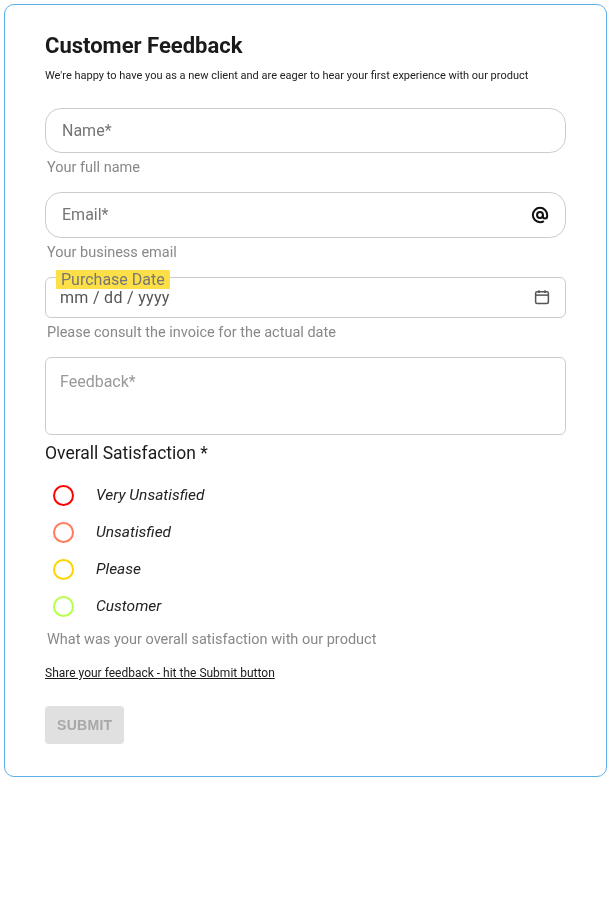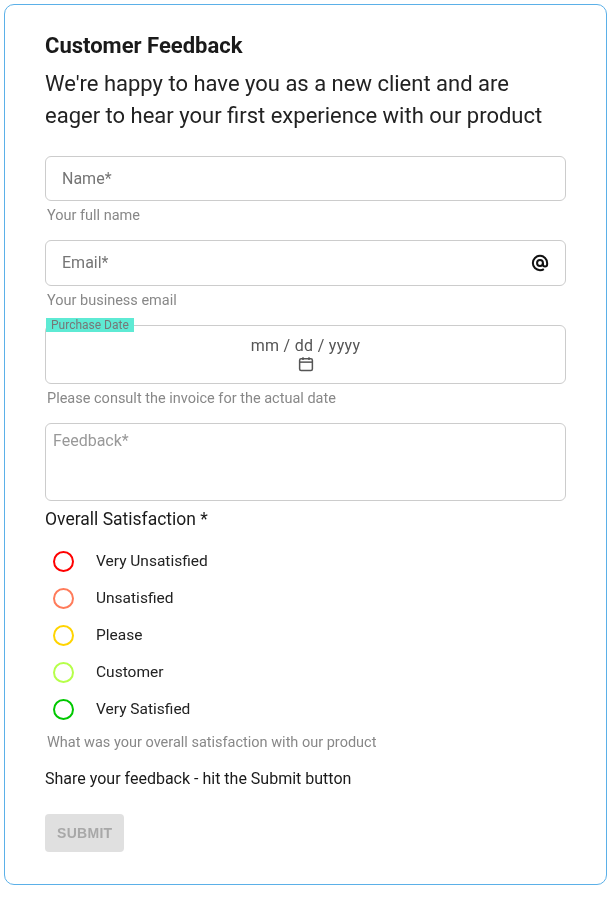--- a/index.html
+++ b/index.html
@@ -18,32 +18,32 @@
       border-radius: 10px;
       padding: 28px 40px 32px 40px;
     }
     .title {
       font-size: 22px;
       font-weight: 700;
       color: #1a1a1a;
       margin: 0 0 10px 0;
     }
     .subtitle {
-      font-size: 22px;
+      font-size: 11px;
       color: #222;
       line-height: 1.45;
       margin: 0 0 24px 0;
     }
     .field {
       margin-bottom: 8px;
     }
     .input-wrap {
       position: relative;
       border: 1px solid #ccc;
-      border-radius: 6px;
+      border-radius: 16px;
       padding: 11px 14px;
       display: flex;
       align-items: center;
       background: #fff;
     }
     .input-wrap input, .placeholder-text {
       border: none;
       outline: none;
       font-size: 16px;
       color: #999;
@@ -64,44 +64,43 @@
     .fieldset-wrap {
       position: relative;
       border: 1px solid #ccc;
       border-radius: 6px;
       padding: 10px 14px 10px 14px;
       margin-top: 12px;
     }
     .fieldset-legend {
       position: absolute;
       top: -8px;
-      left: 0;
-      background: #5eead4;
+      left: 10px;
+      background: #fde047;
       padding: 0 5px;
-      font-size: 12px;
+      font-size: 16px;
       color: #777;
     }
     .date-row {
       display: flex;
       align-items: center;
       justify-content: space-between;
-      flex-direction: column;
     }
     .date-value {
       font-size: 16px;
       color: #555;
       letter-spacing: 0.3px;
     }
     .cal-icon {
       width: 18px; height: 18px;
     }
     .textarea-wrap {
       border: 1px solid #ccc;
       border-radius: 6px;
-      padding: 7px;
+      padding: 14px;
       height: 78px;
       margin-top: 4px;
     }
     .textarea-placeholder {
       font-size: 16px;
       color: #999;
     }
     .section-label {
       font-size: 17.5px;
       color: #1a1a1a;
@@ -117,25 +116,27 @@
       width: 21px;
       height: 21px;
       border-radius: 50%;
       border: 2px solid;
       flex-shrink: 0;
       margin-left: 4px;
     }
     .radio-label {
       font-size: 15.5px;
       color: #222;
+      font-style: italic;
     }
     .share-line {
-      font-size: 16px;
+      font-size: 12px;
       color: #1a1a1a;
       margin: 6px 0 26px 0;
+      text-decoration: underline;
     }
     .submit-btn {
       background: #e0e0e0;
       color: #a8a8a8;
       font-weight: 600;
       font-size: 14px;
       letter-spacing: 0.3px;
       border: none;
       border-radius: 4px;
       padding: 11px 12px;
@@ -206,24 +207,20 @@
         <span class="radio-label">Unsatisfied</span>
       </div>
       <div class="radio-row">
         <span class="radio-ring" style="border-color: rgb(255, 212, 0);"></span>
         <span class="radio-label">Please</span>
       </div>
       <div class="radio-row">
         <span class="radio-ring" style="border-color: rgb(182, 255, 74);"></span>
         <span class="radio-label">Customer</span>
       </div>
-      <div class="radio-row">
-        <span class="radio-ring" style="border-color: rgb(0, 200, 0);"></span>
-        <span class="radio-label">Very Satisfied</span>
-      </div>
     </div>
   <div class="hint" style="margin-top:6px;margin-bottom:18px">What was your overall satisfaction with our product</div>
 
   
   <div class="share-line">Share your feedback - hit the Submit button</div>
 
   <button class="submit-btn" disabled="">SUBMIT</button>
 
 </div>
 

